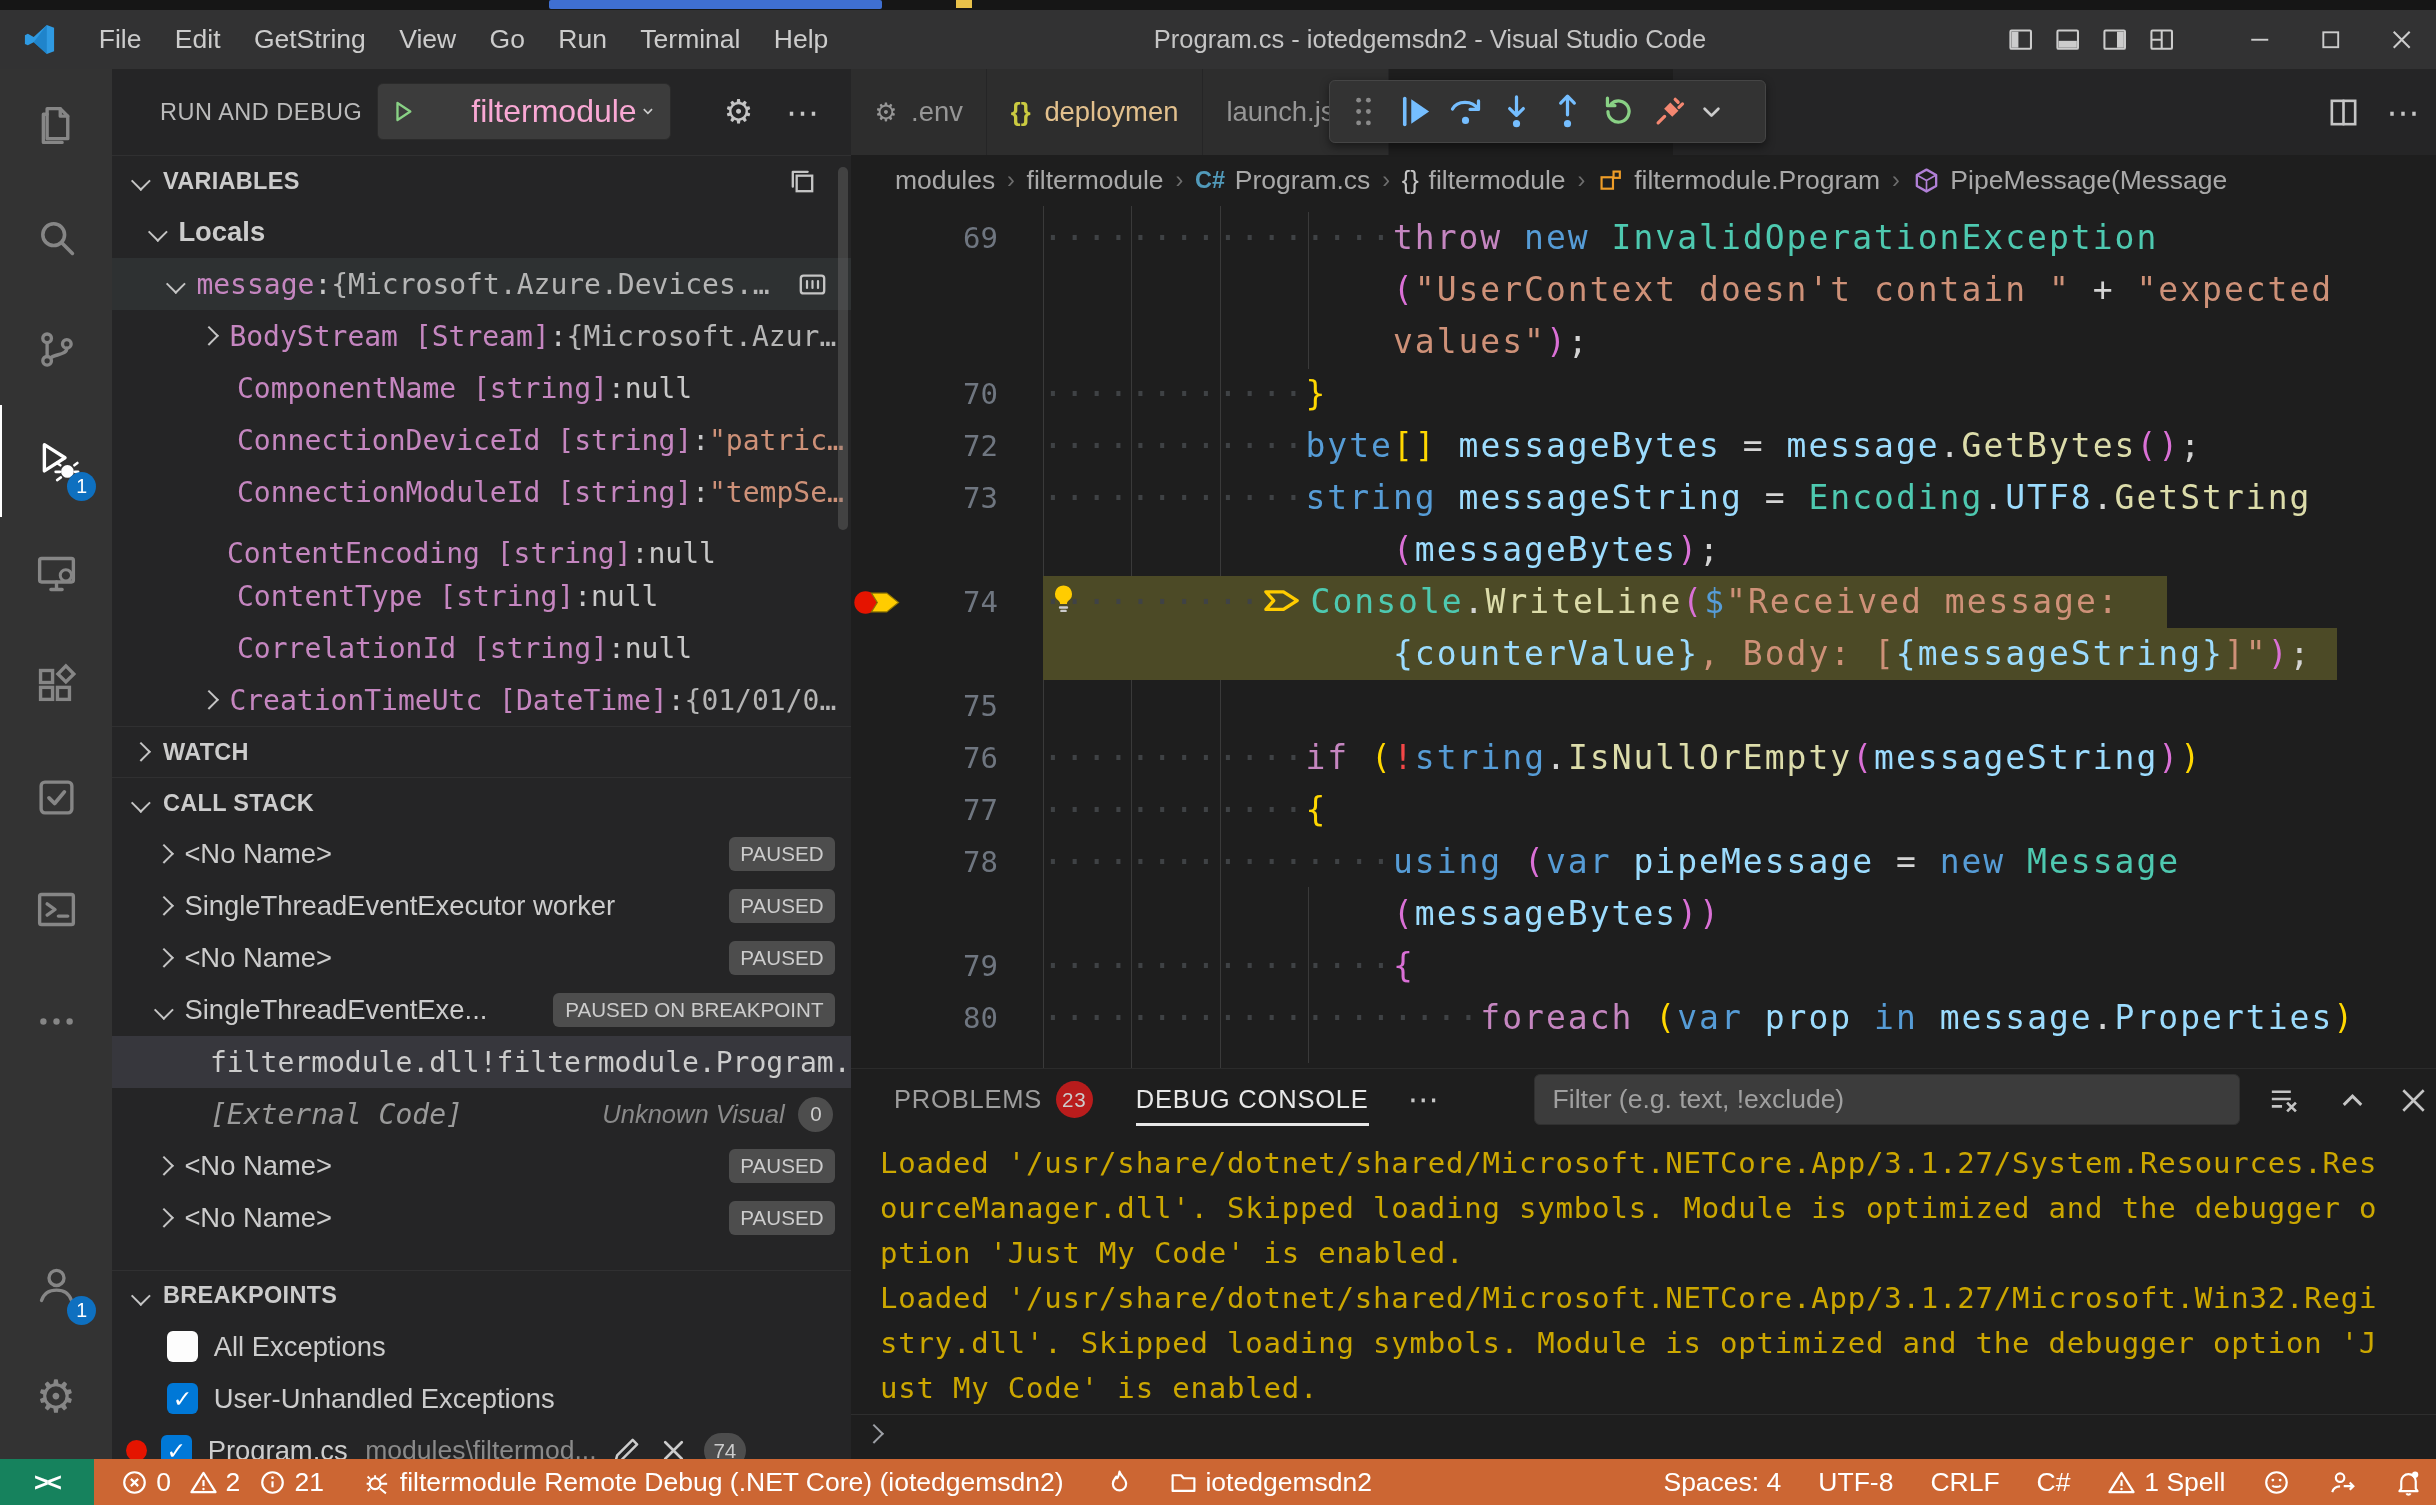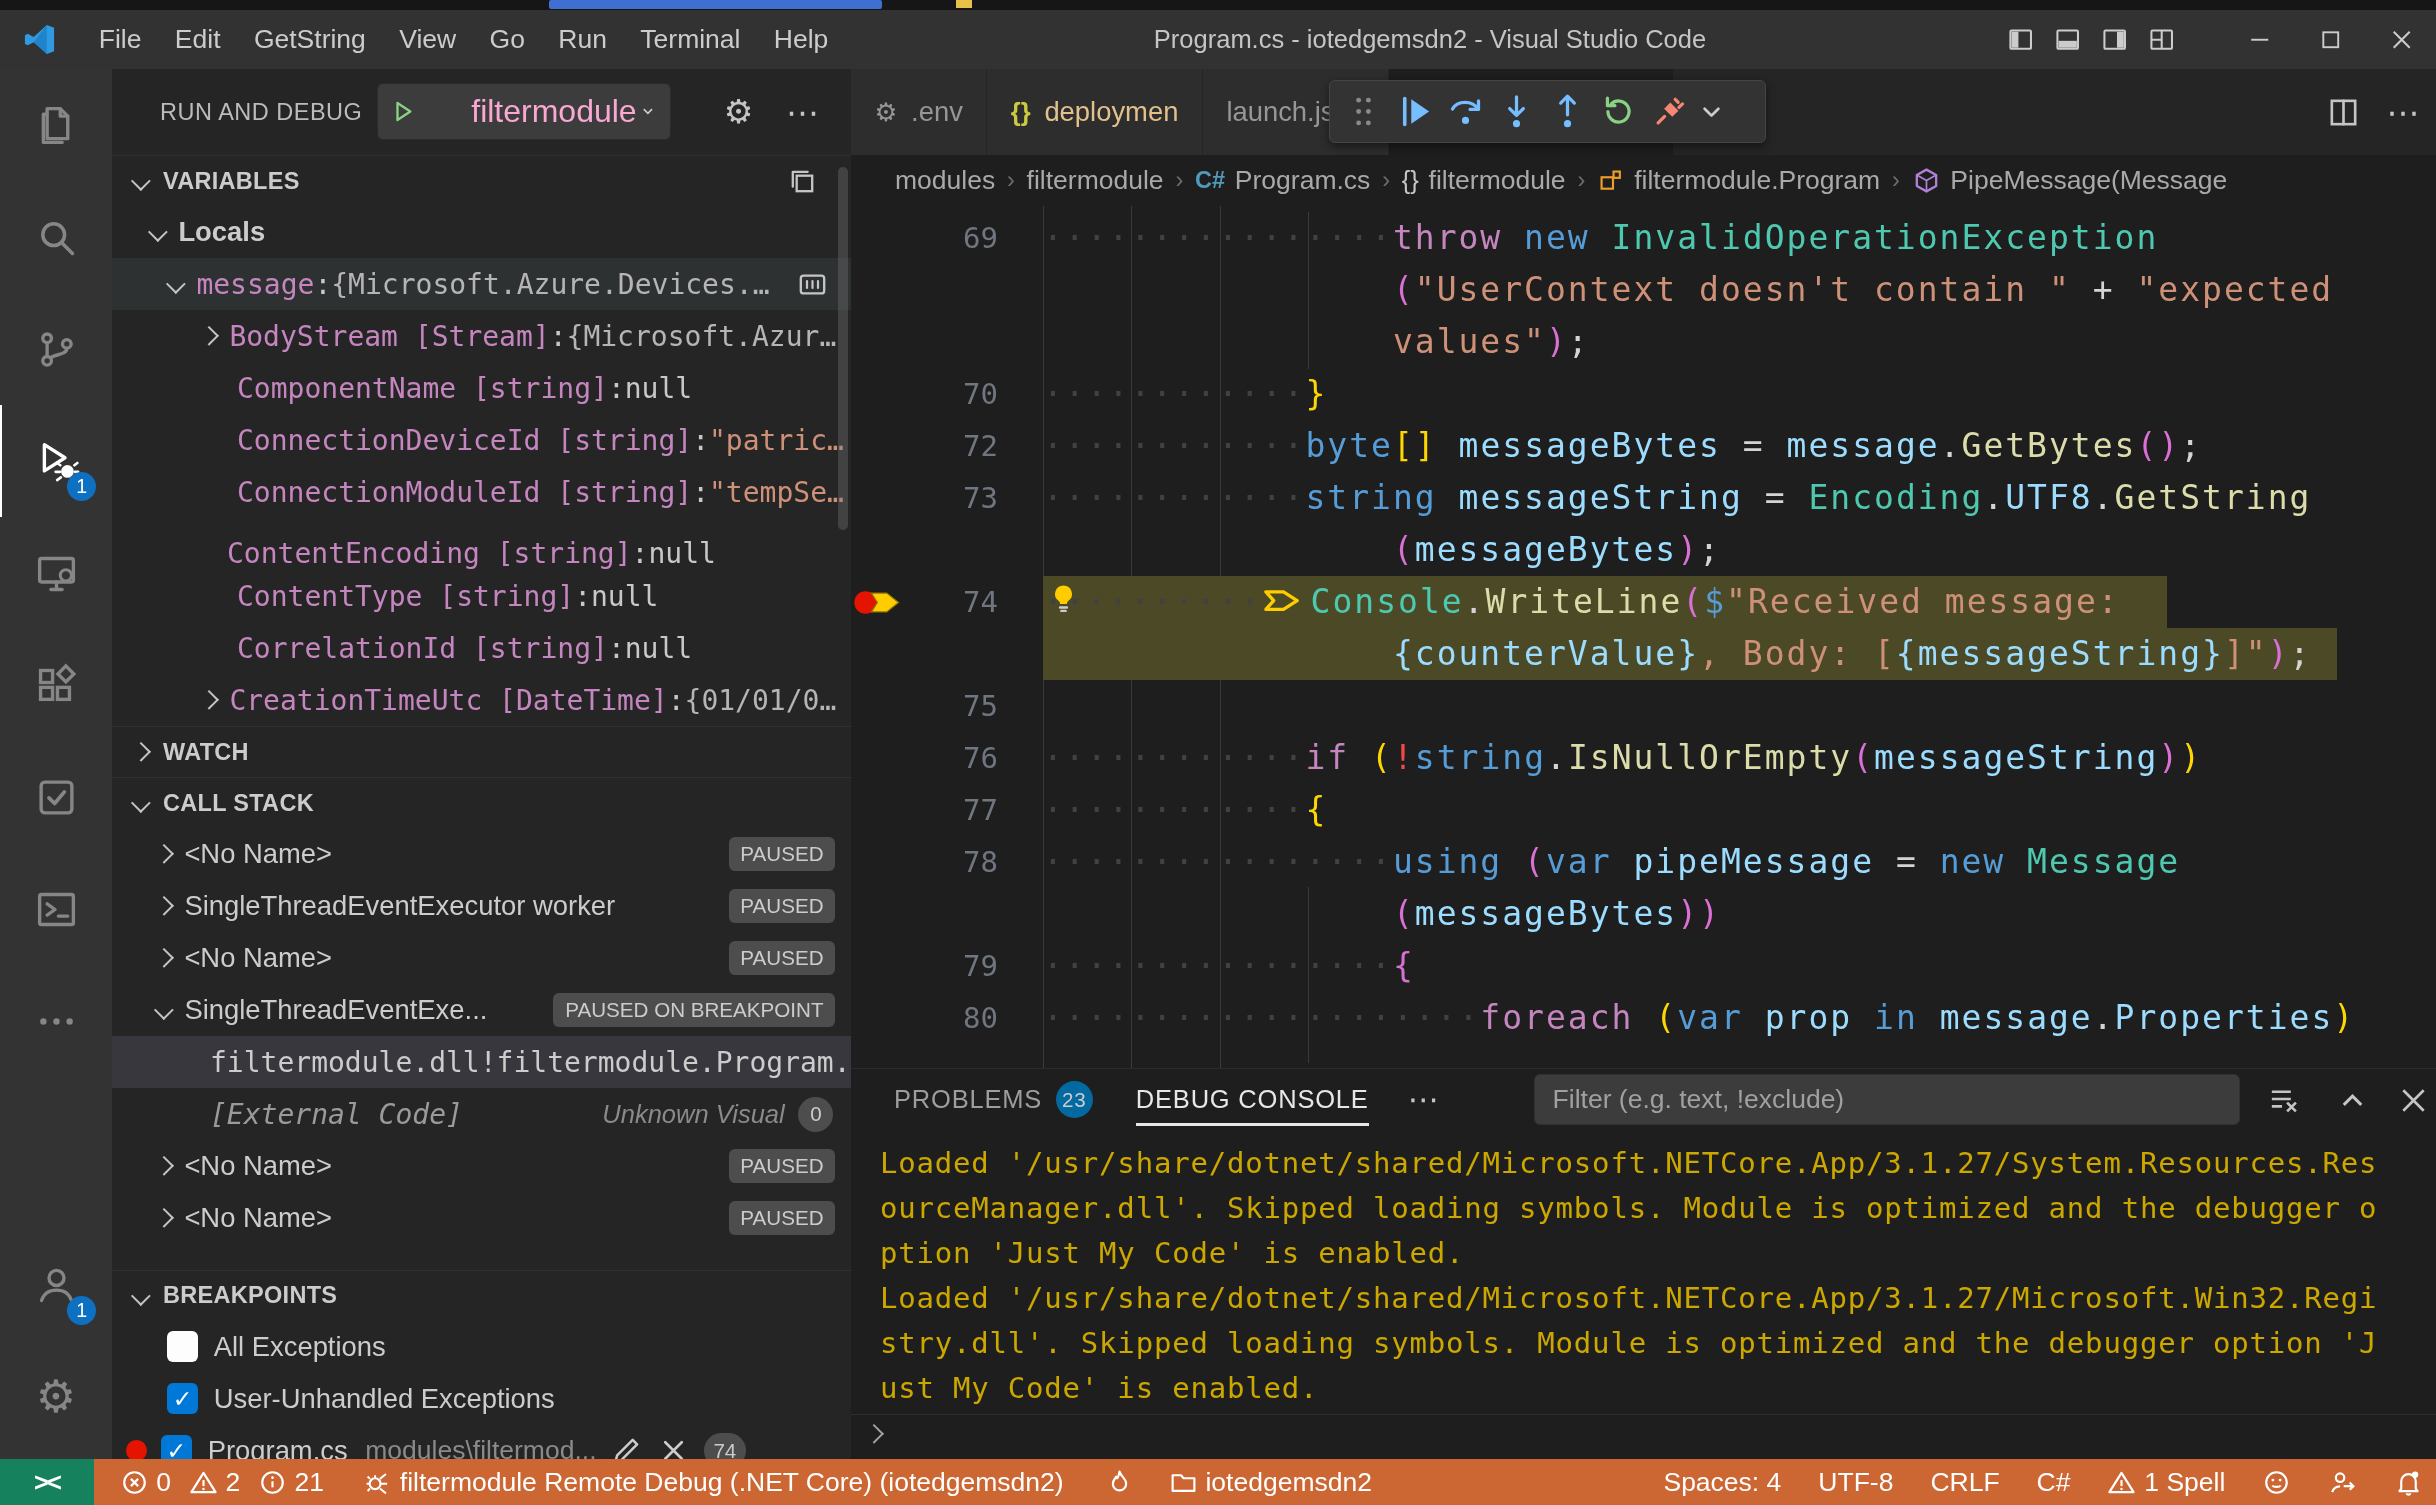--- a/index.html
+++ b/index.html
@@ -121,21 +121,21 @@
   .exec-arrow { display:inline-block; width:43px; height:33px; vertical-align:-3.9px; margin-right:5.9px; }
   .bulbwrap { position:absolute; width:33px; height:39px; }
   #ovr { position:absolute; right:3.9px; width:15.7px; }
 
   
   #panel { position:absolute; left:851px; top:1068px; width:1586px; height:391px; background:#1e1e1e; border-top:1px solid #2b2b2b; }
   #panel-header { height:61px; display:flex; align-items:center; position:relative; }
   .ptab { margin-left:43px; font-size:25.5px; letter-spacing:0.8px; color:#9d9d9d; display:flex; align-items:center; position:relative; height:61px; }
   .ptab.active { color:#e7e7e7; }
   .ptab.active::after { content:""; position:absolute; left:0; right:0; bottom:3.9px; height:2.9px; background:#e7e7e7; }
-  .pbadge { margin-left:13.7px; background:#0369a1; color:#cccccc; font-size:20.6px; min-width:37px; height:37px; border-radius:18.6px;
+  .pbadge { margin-left:13.7px; background:#b91c1c; color:#cccccc; font-size:20.6px; min-width:37px; height:37px; border-radius:18.6px;
     display:flex; align-items:center; justify-content:center; }
   #panel-more { margin-left:39px; color:#c5c5c5; font-size:31px; letter-spacing:2px; }
   #filter-input { position:absolute; left:683px; top:4.9px; width:706px; height:51px; background:#3c3c3c; border:1px solid #303030;
     border-radius:5.9px; color:#bbbbbb; font-size:26.5px; padding:0 17.6px; font-family:"Liberation Sans",sans-serif; outline:none; }
   #filter-input::placeholder { color:#a0a0a0; }
   .phic { position:absolute; top:13.7px; width:35px; height:35px; color:#c5c5c5; }
   #console { position:absolute; left:29px; top:72px; width:1549px; }
   .conline { font-family:"DejaVu Sans Mono", monospace; font-size:29px; letter-spacing:0.8px; line-height:45px; color:#cca700; white-space:pre; }
   #prompt-row { position:absolute; left:0px; top:345px; width:1586px; height:45px; border-top:1px solid #2e2e2e; }
   #prompt-row .tw { position:absolute; left:15.7px; top:11.8px; border-color:#9da0a6; }

